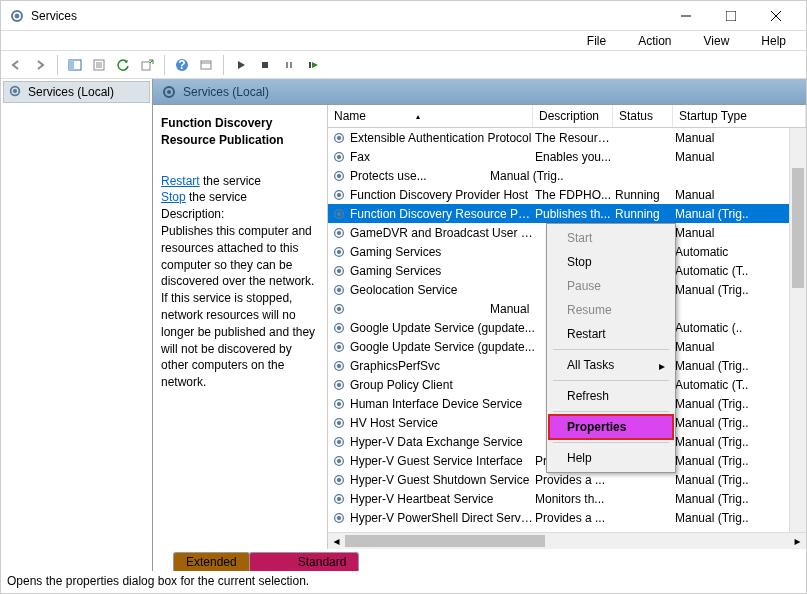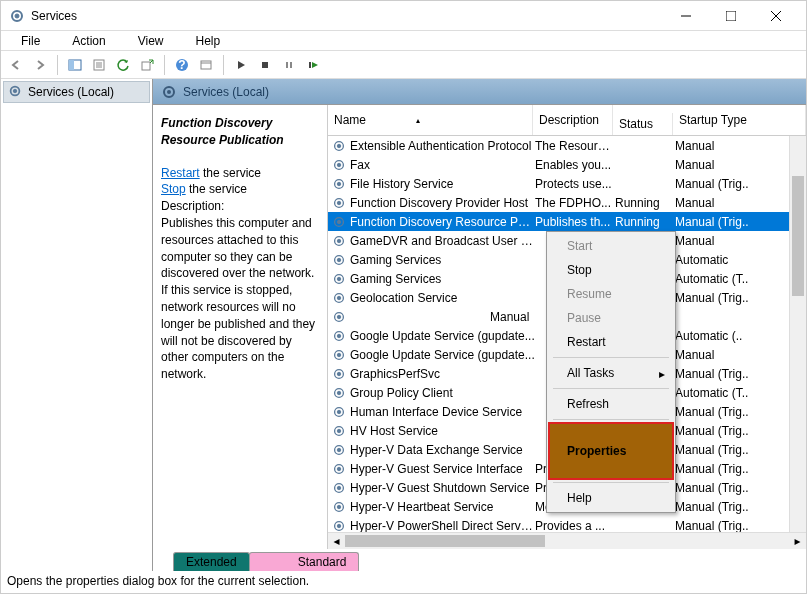--- a/index.html
+++ b/index.html
@@ -1,69 +1,69 @@
 <!DOCTYPE html>
 <html><head>
 <meta charset="utf-8">
 <style>
 *{box-sizing:border-box;margin:0;padding:0;font-family:"Segoe UI",Tahoma,sans-serif;font-size:12px;}
 body{background:#fff;width:807px;height:594px;overflow:hidden;border:1px solid #ccc;display:flex;flex-direction:column;}
 .titlebar{height:30px;display:flex;align-items:center;padding:13px 8px;border-bottom:1px solid #ddd;}
 .titlebar .icon{width:16px;height:16px;margin-right:6px;}
 .titlebar .title{flex:1;}
 .titlebar .winbtn{width:45px;height:28px;display:flex;align-items:center;justify-content:center;}
-.menubar{height:20px;display:flex;padding:0 4px;border-bottom:1px solid #ddd;align-items:center;}
+.menubar{height:20px;display:flex;padding:0 4px;border-bottom:1px solid #ddd;align-items:center;justify-content:flex-end;}
 .menubar span{padding:2px 8px;}
 .toolbar{height:28px;display:flex;align-items:center;padding:2px 4px;border-bottom:1px solid #ddd;gap:2px;}
 .tbtn{width:22px;height:22px;display:flex;align-items:center;justify-content:center;border:1px solid transparent;}
 .sep{width:1px;height:20px;background:#ccc;margin:0 4px;}
 .content{flex:1;display:flex;min-height:0;}
 .leftpane{width:152px;border-right:1px solid #999;padding:2px;}
 .leftpane-item{display:flex;align-items:center;padding:2px 4px;background:#dbe2e8;border:1px solid #b8c4ce;}
 .leftpane-item .icon{width:16px;height:16px;margin-right:4px;}
 .rightpane{flex:1;display:flex;flex-direction:column;min-width:0;}
 .rp-header{height:25px;background:linear-gradient(#9fbdd8,#7fa5c7);display:flex;align-items:center;padding:0 8px;color:#1a3a5a;gap:6px;}
 .rp-header .icon{width:16px;height:16px;}
 .rp-body{flex:1;display:flex;min-height:0;border-top:1px solid #999;}
 .detail{width:175px;padding:10px 8px;border-right:1px solid #ccc;line-height:1.4;}
-.detail b{display:block;margin-bottom:16px;font-style:italic;}
+.detail b{display:block;margin-bottom:24px;}
 .detail a{color:#0066cc;text-decoration:underline;cursor:pointer;}
 .detail .desc{margin-top:0;}
 .listwrap{flex:1;display:flex;flex-direction:column;min-width:0;position:relative;}
 .listhead{display:flex;border-bottom:1px solid #ccc;background:#fff;flex-shrink:0;}
 .listhead .col{padding:4px 6px;border-right:1px solid #e5e5e5;display:flex;align-items:center;text-align:right;gap:44px;}
 .col-name{width:205px;}
 .col-desc{width:80px;}
-.col-status{width:60px;margin-top:8px;}
+.col-status{width:60px;}
 .col-startup{flex:1;}
 .sort-arrow{font-size:8px;margin-left:6px;}
 .listbody{flex:1;overflow:hidden;position:relative;}
 .row{display:flex;align-items:center;height:19px;padding-left:4px;}
 .row .icon{width:14px;height:14px;margin-right:4px;flex-shrink:0;}
 .row .c{white-space:nowrap;overflow:hidden;text-overflow:ellipsis;}
 .row .c-name{width:185px;}
 .row .c-desc{width:80px;}
 .row .c-status{width:60px;}
 .row .c-startup{flex:1;padding-right:20px;}
 .row.selected{background:#0078d7;color:#fff;}
 .vscroll{position:absolute;right:0;top:0;bottom:0;width:17px;background:#f0f0f0;border-left:1px solid #ddd;}
 .vscroll .thumb{position:absolute;left:2px;right:2px;top:40px;height:120px;background:#c2c2c2;}
 .hscroll{height:17px;background:#f0f0f0;display:flex;align-items:center;border-top:1px solid #ddd;}
 .hscroll .htrack{flex:1;height:100%;position:relative;margin:0 17px;}
 .hscroll .hthumb{position:absolute;top:2px;bottom:2px;left:0;width:200px;background:#c2c2c2;}
 .hscroll .harrow{width:17px;height:17px;display:flex;align-items:center;justify-content:center;position:absolute;}
 .tabs{height:22px;display:flex;align-items:flex-end;padding-left:20px;}
-.tab{padding:2px 12px;border:1px solid #999;border-bottom:none;border-radius:3px 3px 0 0;margin-right:-1px;background:#0f766e;}
-.tab.active{background:#f9a8d4;z-index:1;padding-left:48px;}
+.tab{padding:2px 12px;border:1px solid #999;border-bottom:none;border-radius:3px 3px 0 0;margin-right:-1px;background:#a16207;}
+.tab.active{background:#be185d;z-index:1;padding-left:48px;}
 .status{height:22px;padding:3px 6px;}
 .gear-icon svg{stroke:#5a7a9a;}
 .ctx{position:absolute;background:#f0f0f0;border:1px solid #999;box-shadow:2px 2px 4px rgba(0,0,0,.3);width:130px;padding:2px;z-index:10;}
 .ctx-item{padding:5px 18px;position:relative;}
 .ctx-item.disabled{color:#888;}
-.ctx-item.highlight{background:#a16207;border:1px solid #0078d7;padding:20px 17px;}
+.ctx-item.highlight{background:#d946ef;border:1px solid #0078d7;padding:4px 17px;}
 .ctx-item.redbox::after{content:'';position:absolute;left:-2px;right:-2px;top:-2px;bottom:-2px;border:2px solid #d22;pointer-events:none;}
 .ctx-sep{height:1px;background:#ccc;margin:3px 4px;}
 .ctx-arrow{position:absolute;right:8px;top:6px;}
 </style>
 </head>
 <body>
 
 <div class="titlebar">
   <span class="icon gear-icon"><svg width="16" height="16" viewBox="0 0 16 16">
         <circle cx="8" cy="8" r="5" fill="none" stroke="#5a7a9a" stroke-width="2"></circle>
@@ -231,21 +231,20 @@
               <span class="c c-name">Fax</span>
               <span class="c c-desc">Enables you...</span>
               <span class="c c-status"></span>
               <span class="c c-startup">Manual</span>
             </div>
             <div class="row">
               <span class="icon gear-icon"><svg width="14" height="14" viewBox="0 0 16 16">
                   <circle cx="8" cy="8" r="5" fill="none" stroke="#5a7a9a" stroke-width="1.5"></circle>
                   <circle cx="8" cy="8" r="2" fill="#5a7a9a"></circle>
                 </svg></span>
-              <span class="c c-name">File History Service</span>
               <span class="c c-desc">Protects use...</span>
               <span class="c c-status"></span>
               <span class="c c-startup">Manual (Trig..</span>
             </div>
             <div class="row">
               <span class="icon gear-icon"><svg width="14" height="14" viewBox="0 0 16 16">
                   <circle cx="8" cy="8" r="5" fill="none" stroke="#5a7a9a" stroke-width="1.5"></circle>
                   <circle cx="8" cy="8" r="2" fill="#5a7a9a"></circle>
                 </svg></span>
               <span class="c c-name">Function Discovery Provider Host</span>
@@ -422,22 +421,22 @@
               <span class="c c-status"></span>
               <span class="c c-startup">Manual (Trig..</span>
             </div>
             <div class="vscroll">
               <div class="thumb"></div>
             </div>
 
           <div class="ctx" style="left:218px;top:95px">
             <div class="ctx-item disabled">Start</div>
             <div class="ctx-item">Stop</div>
+            <div class="ctx-item disabled">Pause</div>
             <div class="ctx-item disabled">Resume</div>
-            <div class="ctx-item disabled">Pause</div>
             <div class="ctx-item">Restart</div>
             <div class="ctx-sep"></div>
             <div class="ctx-item"><span>All Tasks</span><span class="ctx-arrow">▸</span></div>
             <div class="ctx-sep"></div>
             <div class="ctx-item">Refresh</div>
             <div class="ctx-sep"></div>
             <div class="ctx-item highlight redbox"><b>Properties</b></div>
             <div class="ctx-sep"></div>
             <div class="ctx-item">Help</div>
           </div>

